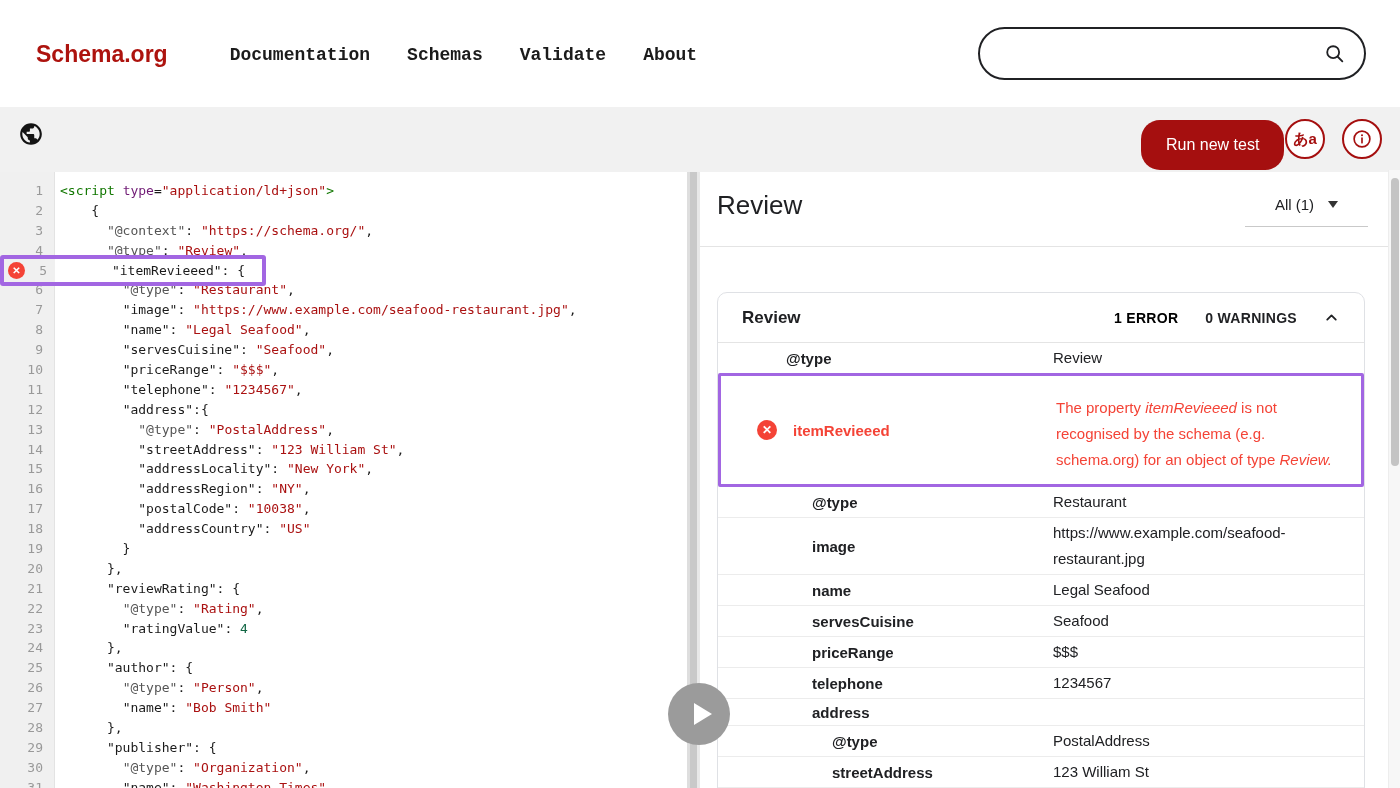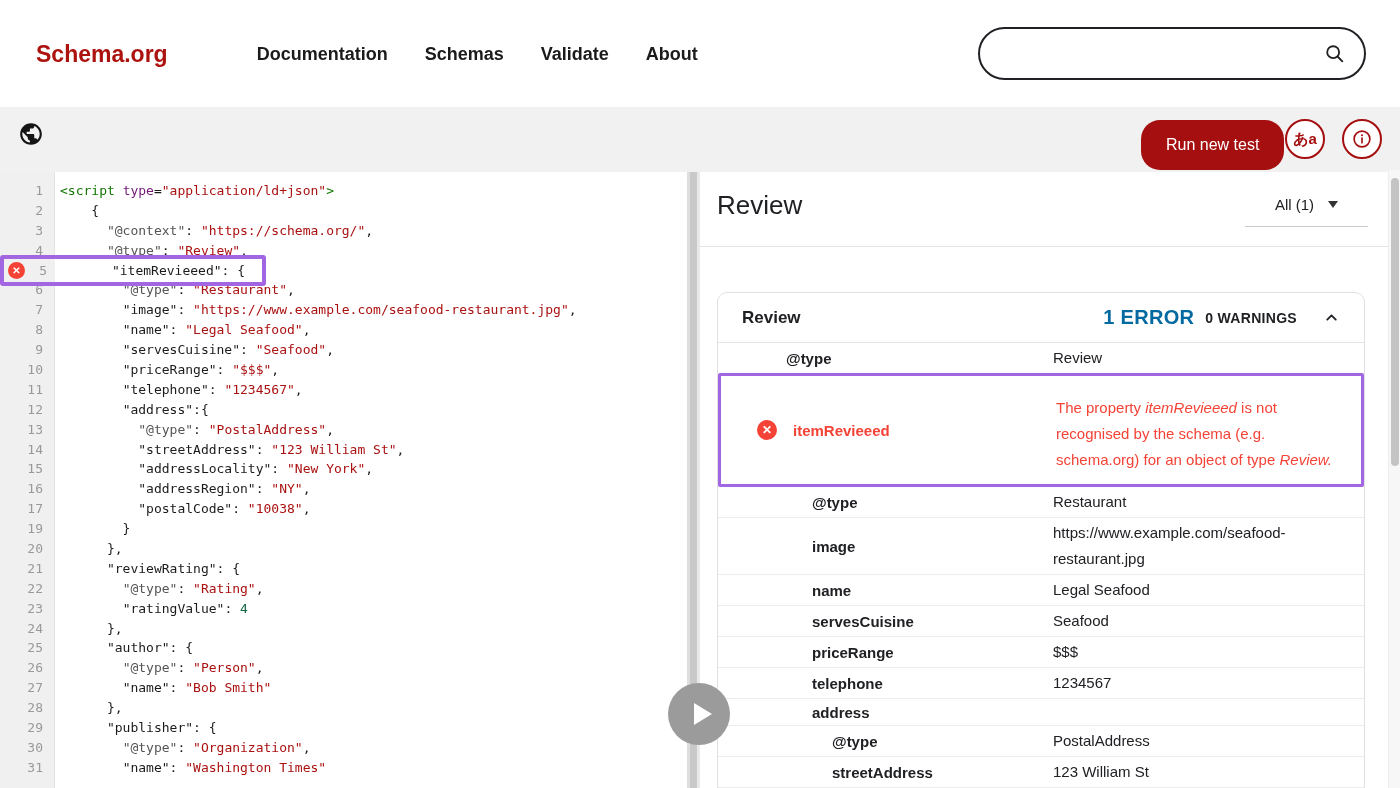--- a/index.html
+++ b/index.html
@@ -4,21 +4,21 @@
 <style>
   * { margin:0; padding:0; box-sizing:border-box; }
   html,body { width:1400px; height:788px; overflow:hidden; background:#fff;
               font-family:"Liberation Sans", sans-serif; }
   .screen { position:relative; width:1400px; height:788px; background:#fff; overflow:hidden; }
 
   
   .nav { position:absolute; left:0; top:0; width:1400px; height:111px; background:#fff;
          border-bottom:2px solid #a50f0f; display:flex; align-items:center; }
   .logo { margin-left:36px; font-size:23px; font-weight:700; color:#ad130e; cursor:pointer; }
-  .nav-links { display:flex; gap:37px; margin-left:89px; }
+  .nav-links { display:flex; gap:37px; margin-left:62px;font-family:Liberation Mono, monospace; }
   .nav-links a { font-size:18px; font-weight:600; color:#1b1b1b; text-decoration:none; cursor:pointer; }
   .search { position:absolute; left:978px; top:27px; width:388px; height:53px;
             border:2px solid #202124; border-radius:27px; display:flex; align-items:center; background:#fff; }
   .search input { flex:1; border:none; outline:none; background:transparent; font-size:16px;
                   padding:0 10px 0 22px; font-family:"Liberation Sans",sans-serif; }
   .search svg { margin-right:18px; cursor:pointer; flex:0 0 auto; }
 
   
   .toolbar { position:absolute; left:0; top:107px; width:1400px; height:65px; background:#f1f1f1; }
   .globe { position:absolute; left:18px; top:14px; width:26px; height:26px; }
@@ -68,21 +68,21 @@
             border-bottom:1px solid #c9c9c9; display:flex; align-items:center; justify-content:center;
             gap:14px; font-size:15px; color:#202124; cursor:pointer; }
   .filter .tri-down { width:0; height:0; border-top:7px solid #333; border-left:5px solid transparent;
                       border-right:5px solid transparent; }
   .res-hr { position:absolute; left:0; right:0; top:74px; border-bottom:1px solid #e4e4e4; }
   .card { position:absolute; left:17px; top:120px; width:648px; height:720px;
           border:1px solid #dfe1e5; border-radius:10px; background:#fff; }
   .card-head { height:50px; display:flex; align-items:center; padding:0 24px;
                border-bottom:1px solid #e4e4e4; }
   .card-title { flex:1; font-size:17px; font-weight:700; color:#202124; }
-  .err-count { color:#0369a1; font-weight:700; font-size:20px; letter-spacing:.3px; margin-right:11px; }
+  .err-count { color:#000000; font-weight:700; font-size:14px; letter-spacing:.3px; margin-right:27px; }
   .warn-count { color:#202124; font-weight:700; font-size:14px; letter-spacing:.3px; margin-right:26px; }
   .chev { cursor:pointer; display:flex; align-items:center; }
   .rrow { display:flex; align-items:center; min-height:27px; border-top:1px solid #ececec;
           font-size:15px; color:#202124; }
   .rrow.first, .rrow.after-error { border-top:none; }
   .rprop { width:335px; flex:0 0 335px; font-weight:600; }
   .ind0 { padding-left:68px; } .ind1 { padding-left:94px; } .ind2 { padding-left:114px; }
   .rval { flex:1; padding:2px 20px 2px 0; line-height:26px; overflow-wrap:anywhere; }
   .rrow.error { border:3px solid #a266e2; border-radius:2px; min-height:84px; }
   .err-prop { width:335px; flex:0 0 335px; display:flex; align-items:center; gap:16px;
@@ -206,20 +206,24 @@
         </div>
         <div class="code-line">
           <span class="ln">16</span>
           <span class="lc"><span class="tk-pl">          </span><span class="tk-pl">"addressRegion"</span><span class="tk-pl">: </span><span class="tk-str">"NY"</span><span class="tk-pl">,</span></span>
         </div>
         <div class="code-line">
           <span class="ln">17</span>
           <span class="lc"><span class="tk-pl">          </span><span class="tk-pl">"postalCode"</span><span class="tk-pl">: </span><span class="tk-str">"10038"</span><span class="tk-pl">,</span></span>
         </div>
         <div class="code-line">
+          <span class="ln">18</span>
+          <span class="lc"><span class="tk-pl">          </span><span class="tk-pl">"addressCountry"</span><span class="tk-pl">: </span><span class="tk-str">"US"</span></span>
+        </div>
+        <div class="code-line">
           <span class="ln">19</span>
           <span class="lc"><span class="tk-pl">        }</span></span>
         </div>
         <div class="code-line">
           <span class="ln">20</span>
           <span class="lc"><span class="tk-pl">      },</span></span>
         </div>
         <div class="code-line">
           <span class="ln">21</span>
           <span class="lc"><span class="tk-pl">      </span><span class="tk-pl">"reviewRating"</span><span class="tk-pl">: {</span></span>

